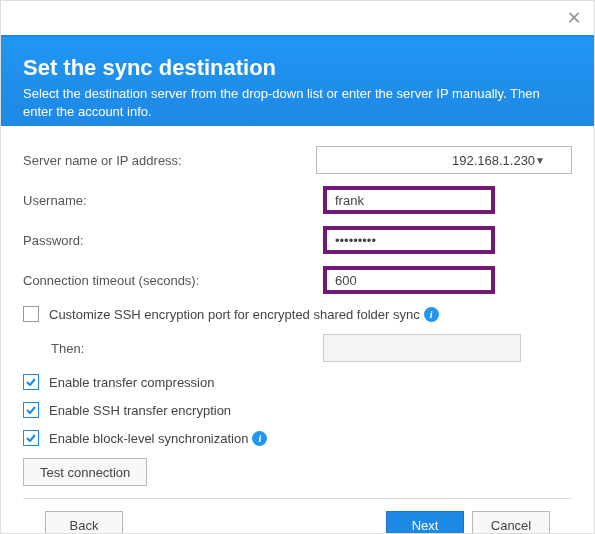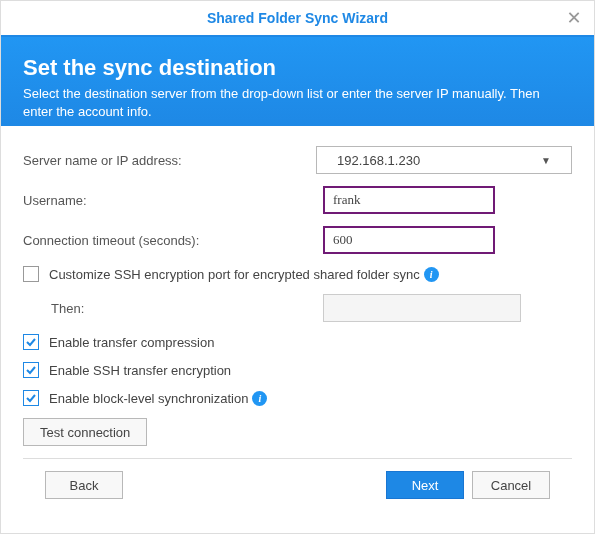--- a/index.html
+++ b/index.html
@@ -69,34 +69,34 @@
   .form-control {
     flex: 0 0 auto;
   }
   .select {
     width: 256px;
     height: 28px;
     border: 1px solid #b8b8b8;
     background: #fff;
     display: flex;
     align-items: center;
-    padding: 0 20px;
-    justify-content: space-between;
+    padding: 0 26px;
+    justify-content: flex-end;
     cursor: pointer;
   }
   .select .chev {
     color: #555;
     font-size: 10px;
   }
   .text-input {
     width: 172px;
     height: 28px;
-    border: 2px solid #701a75;
+    border: 4px solid #701a75;
     padding: 0 8px;
-    font-family: Liberation Serif, serif;
+    font-family: Liberation Sans, sans-serif;
     font-size: 13px;
     color: #444;
     outline: none;
   }
   .port-row { margin-left: 28px; }
   .port-label { width: 272px; }
   .port-input {
     width: 198px;
     height: 28px;
     border: 1px solid #ccc;
@@ -167,21 +167,20 @@
     justify-content: space-between;
     margin: 12px 22px 0 22px;
   }
   .footer-right { display: flex; gap: 8px; }
   .footer .btn { min-width: 78px; }
 </style>
 </head>
 <body>
 
 <div class="titlebar">
-  <span class="titlebar-title">Shared Folder Sync Wizard</span>
   <div class="close-btn">✕</div>
 </div>
 
 <div class="header">
   <h1>Set the sync destination</h1>
   <div class="header-sub">Select the destination server from the drop-down list or enter the server IP manually. Then enter the account info.</div>
 </div>
 
 <div class="content">
 
@@ -195,20 +194,26 @@
     </div>
   </div>
 
   <div class="form-row">
     <div class="form-label">Username:</div>
     <div class="form-control">
       <input class="text-input" value="frank" style="">
     </div>
   </div>
 
+  <div class="form-row">
+    <div class="form-label">Password:</div>
+    <div class="form-control">
+      <input class="text-input" type="text" value="•••••••••" style="">
+    </div>
+  </div>
 
   <div class="form-row">
     <div class="form-label">Connection timeout (seconds):</div>
     <div class="form-control">
       <input class="text-input" value="600" style="">
     </div>
   </div>
 
   <div class="check-row">
     <span class="checkbox">

